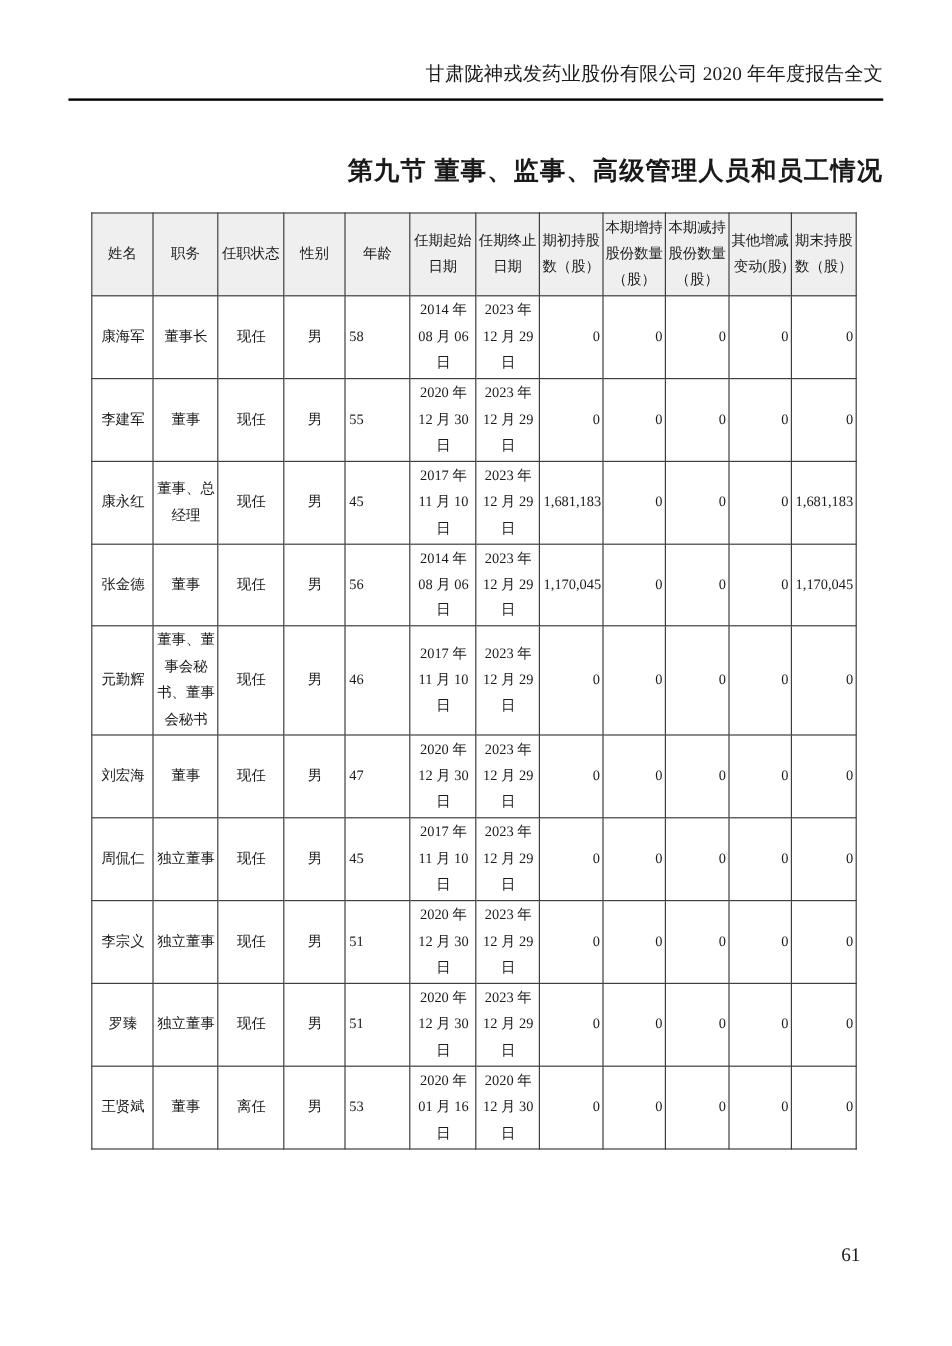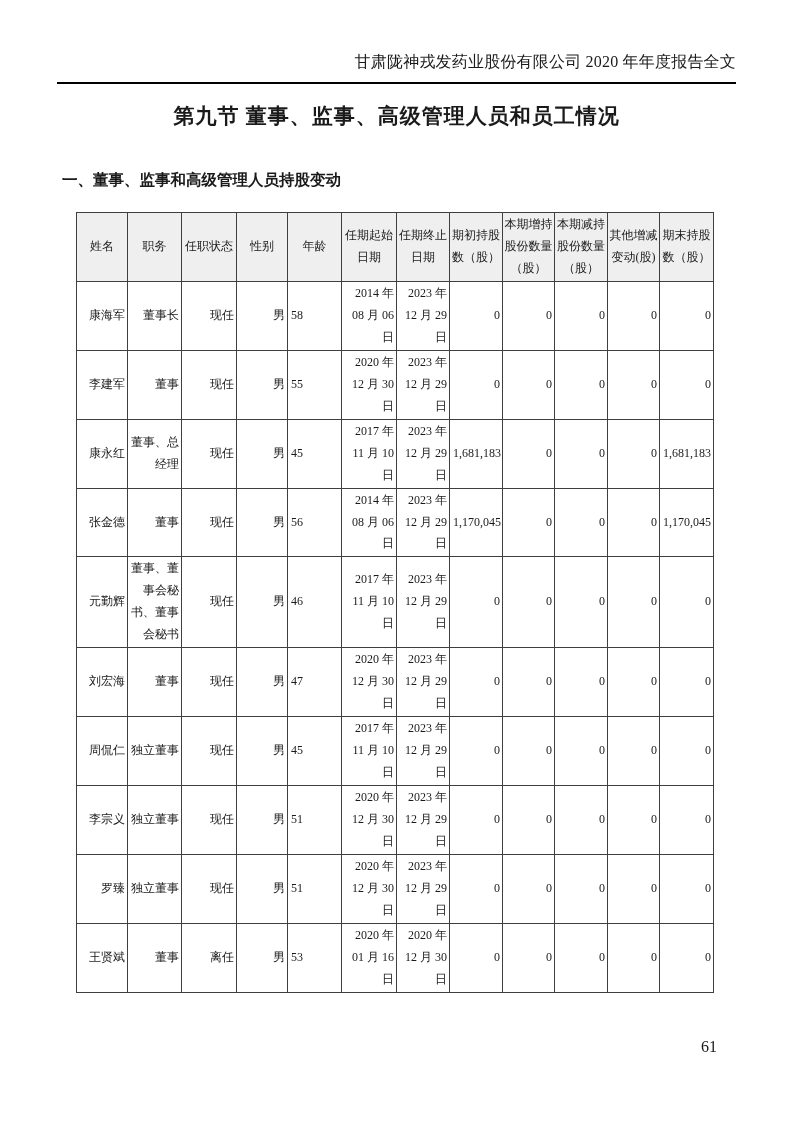--- a/index.html
+++ b/index.html
@@ -16,22 +16,22 @@
 
   .doc-header {
     text-align: right;
     font-size: 16px;
     padding-bottom: 9px;
     border-bottom: 2px solid #000000;
     letter-spacing: 0.2px;
   }
 
   .doc-title {
-    margin-top: 18px;
-    text-align: center;
+    margin-top: 44px;
+    text-align: right;
     font-size: 21px;
     font-weight: bold;
     letter-spacing: 1px;
   }
 
   .section-heading {
     margin-top: 40px;
     margin-left: 5px;
     font-size: 15.5px;
     font-weight: bold;
@@ -57,41 +57,40 @@
     text-align: center;
     height: 69px;
     white-space: pre;
     padding: 0;
   }
   table.shareholding td {
     height: 66px;
     padding: 1px 2px 1px 3px;
     background: #ffffff;
   }
-  td.al { text-align: right; font-family: Liberation Serif, serif; }
+  td.al { text-align: center; font-family: Liberation Serif, serif; }
   td.ar { text-align: left; padding: 1px 1px 1px 2px; }
   td.num { text-align: right; white-space: nowrap; padding: 1px 2px 1px 1px; }
 
   .page-number {
     position: absolute;
     right: 76px;
     bottom: 66px;
     font-size: 16px;
   }
 </style>
 </head>
 <body>
 
 <div class="page-inner">
 
   <div class="doc-header">甘肃陇神戎发药业股份有限公司 2020 年年度报告全文</div>
 
   <div class="doc-title">第九节 董事、监事、高级管理人员和员工情况</div>
 
-  <div class="section-heading">一、董事、监事和高级管理人员持股变动</div>
 
   <table class="shareholding">
     <colgroup>
       <col style="width:51px">
         <col style="width:54px">
         <col style="width:55px">
       <col style="width:51px">
         <col style="width:54px">
         <col style="width:55px">
       <col style="width:53px">

